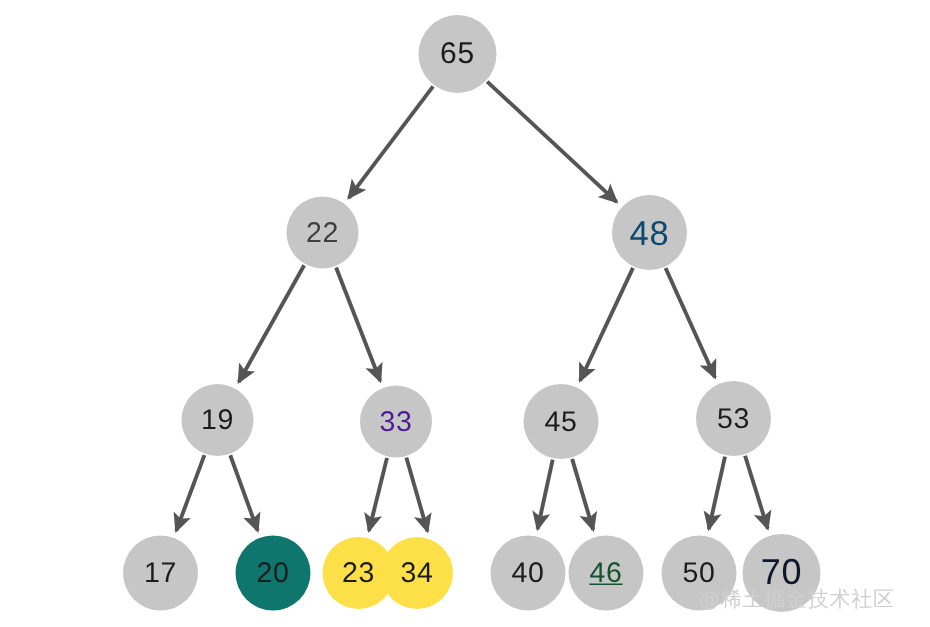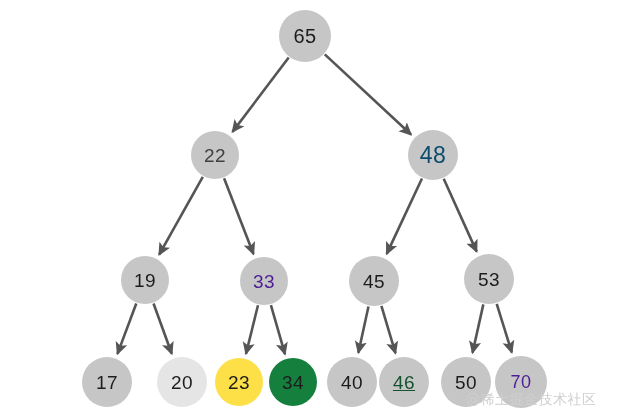--- a/index.html
+++ b/index.html
@@ -91,36 +91,36 @@
     </div>
     <div class="tree-node" style="left: 349px; top: 256px; width: 50px; height: 50px; background: rgb(198, 198, 198);">
       <span class="node-label" style="font-size: 19px; color: rgb(28, 28, 28);">45</span>
     </div>
     <div class="tree-node" style="left: 464px; top: 254px; width: 50px; height: 50px; background: rgb(198, 198, 198);">
       <span class="node-label" style="font-size: 19px; color: rgb(28, 28, 28);">53</span>
     </div>
     <div class="tree-node" style="left: 82px; top: 357px; width: 50px; height: 50px; background: rgb(198, 198, 198);">
       <span class="node-label" style="font-size: 19px; color: rgb(28, 28, 28);">17</span>
     </div>
-    <div class="tree-node" style="left: 157px; top: 357px; width: 50px; height: 50px; background: #e5e5e5;">
+    <div class="tree-node" style="left: 157px; top: 357px; width: 50px; height: 50px; background: #0f766e;">
       <span class="node-label" style="font-size: 19px; color: rgb(28, 28, 28);">20</span>
     </div>
     <div class="tree-node" style="left: 215px; top: 358px; width: 48px; height: 48px; background: #fde047;">
       <span class="node-label" style="font-size: 19px; color: rgb(28, 28, 28);">23</span>
     </div>
-    <div class="tree-node" style="left: 269px; top: 358px; width: 48px; height: 48px; background: #15803d;">
+    <div class="tree-node" style="left: 254px; top: 358px; width: 48px; height: 48px; background: #fde047;">
       <span class="node-label" style="font-size: 19px; color: rgb(28, 28, 28);">34</span>
     </div>
     <div class="tree-node" style="left: 327px; top: 357px; width: 50px; height: 50px; background: rgb(198, 198, 198);">
       <span class="node-label" style="font-size: 19px; color: rgb(28, 28, 28);">40</span>
     </div>
     <div class="tree-node" style="left: 379px; top: 357px; width: 50px; height: 50px; background: rgb(198, 198, 198);">
       <span class="node-label" style="font-size: 19px; color: #14532d; text-decoration: underline;">46</span>
     </div>
     <div class="tree-node" style="left: 441px; top: 357px; width: 50px; height: 50px; background: rgb(198, 198, 198);">
       <span class="node-label" style="font-size: 19px; color: rgb(28, 28, 28);">50</span>
     </div>
     <div class="tree-node" style="left: 495px; top: 356px; width: 52px; height: 52px; background: rgb(198, 198, 198);">
-      <span class="node-label" style="font-size: 18px; color: #4c1d95; text-align: right;">70</span>
+      <span class="node-label" style="font-size: 24px; color: #0f172a; text-align: right;">70</span>
     </div>
   </div>
 
 <div class="watermark" style="left: 466px; top: 391px;">@稀土掘金技术社区</div>
 
 </body></html>

